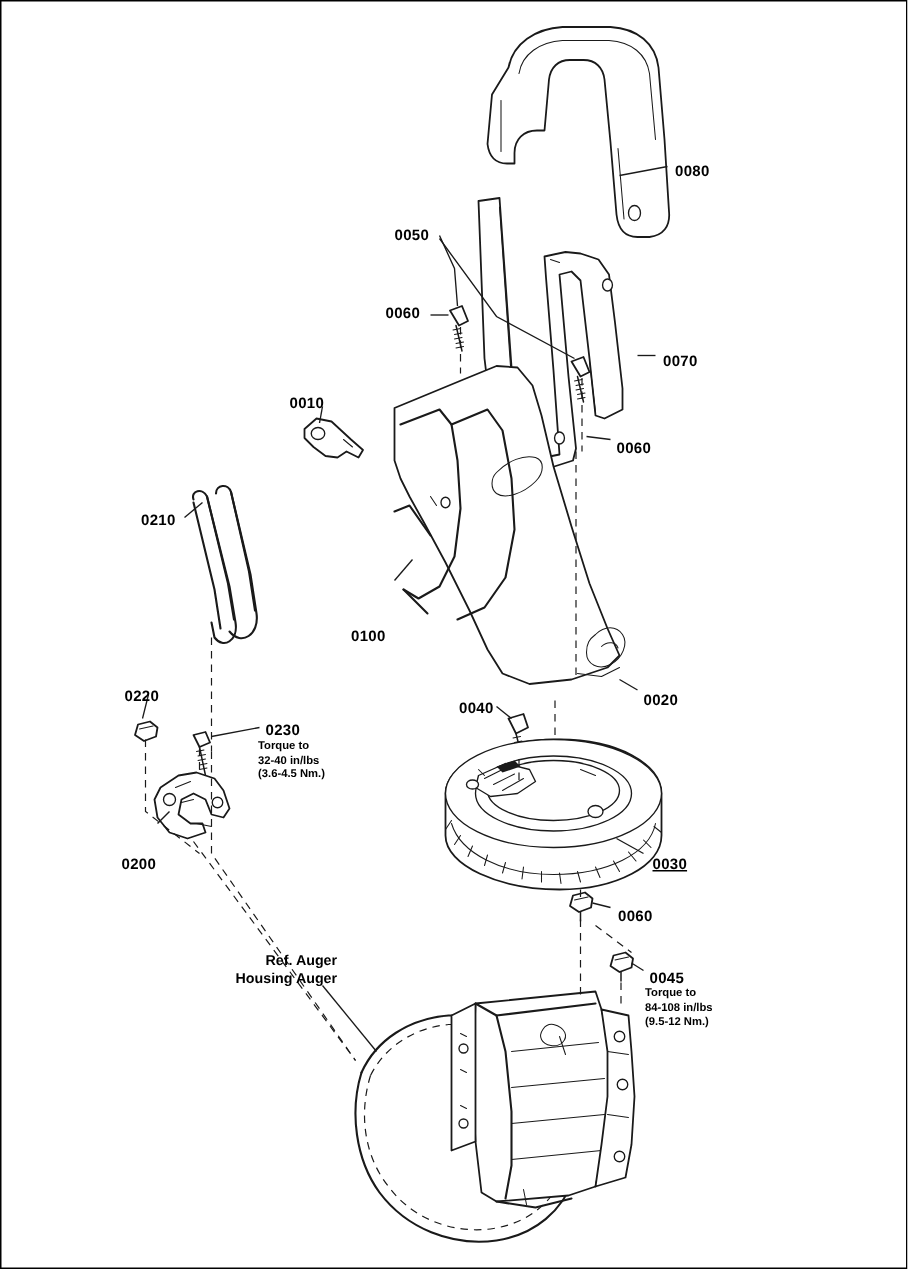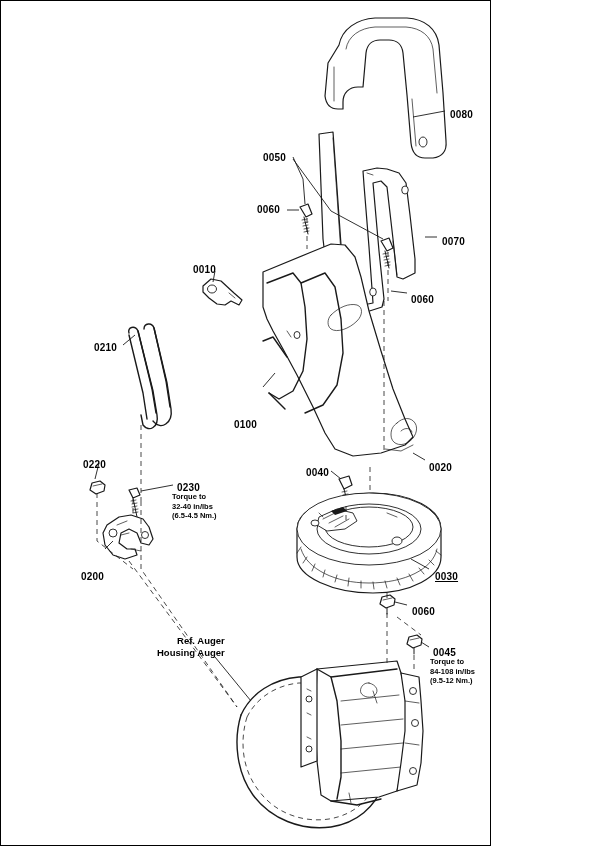--- a/index.html
+++ b/index.html
@@ -2,21 +2,21 @@
 <html><head>
 <meta charset="utf-8">
 <style>
   html, body {
     margin: 0;
     padding: 0;
     background: #ffffff;
   }
   #page {
     position: relative;
-    width: 491px;
+    width: 605px;
     height: 846px;
     background: #ffffff;
     border: 1px solid #000000;
     box-sizing: border-box;
     overflow: hidden;
     font-family: "Liberation Sans", sans-serif;
   }
   #art {
     position: absolute;
     left: 0; top: 0;
@@ -296,21 +296,21 @@
   <div class="lbl" style="left:428px; top:461px;">0020</div>
   <div class="lbl" style="left:176px; top:481px;">0230</div>
   <div class="lbl" style="left:80px; top:546px;margin-top:24px;">0200</div>
   <div class="lbl" style="left:434px; top:570px;text-decoration:underline;">0030</div>
   <div class="lbl" style="left:411px; top:605px;">0060</div>
   <div class="lbl" style="left:432px; top:646px;">0045</div>
 
   <div class="note note-left" style="left:171px; top:491px;">
     <div>Torque to</div>
     <div>32-40 in/lbs</div>
-    <div>(6.5-4.5 Nm.)</div>
+    <div>(3.6-4.5 Nm.)</div>
   </div>
 
   <div class="note note-left" style="left:429px; top:656px;">
     <div>Torque to</div>
     <div>84-108 in/lbs</div>
     <div>(9.5-12 Nm.)</div>
   </div>
 
   <div class="ref" style="left:156px; top:634px;">
     <div>Ref. Auger</div>

